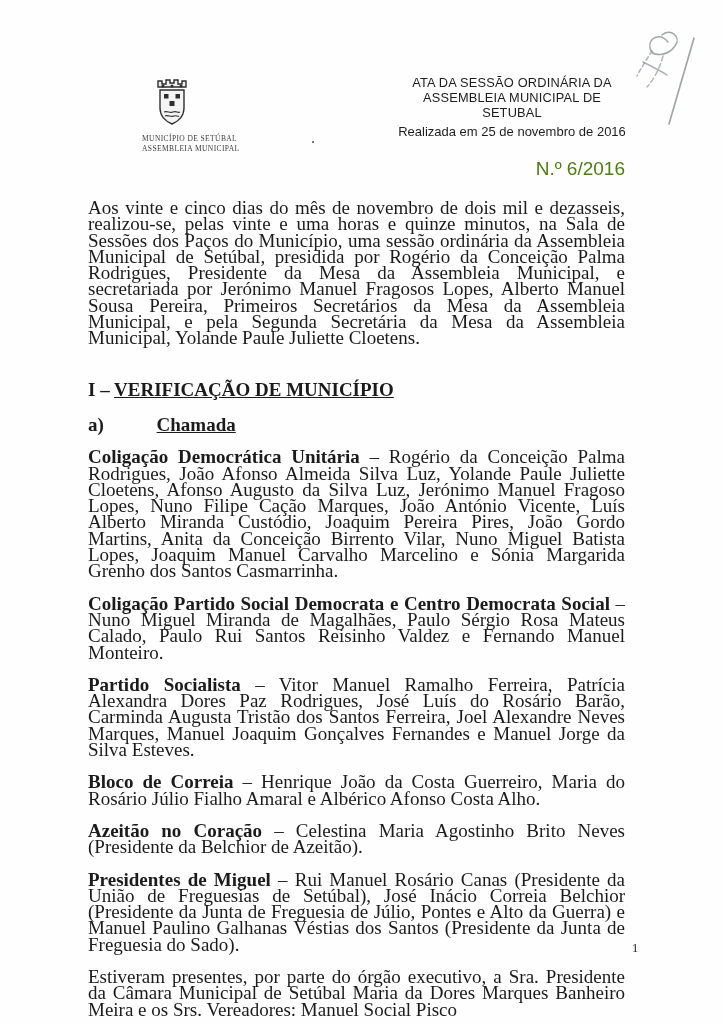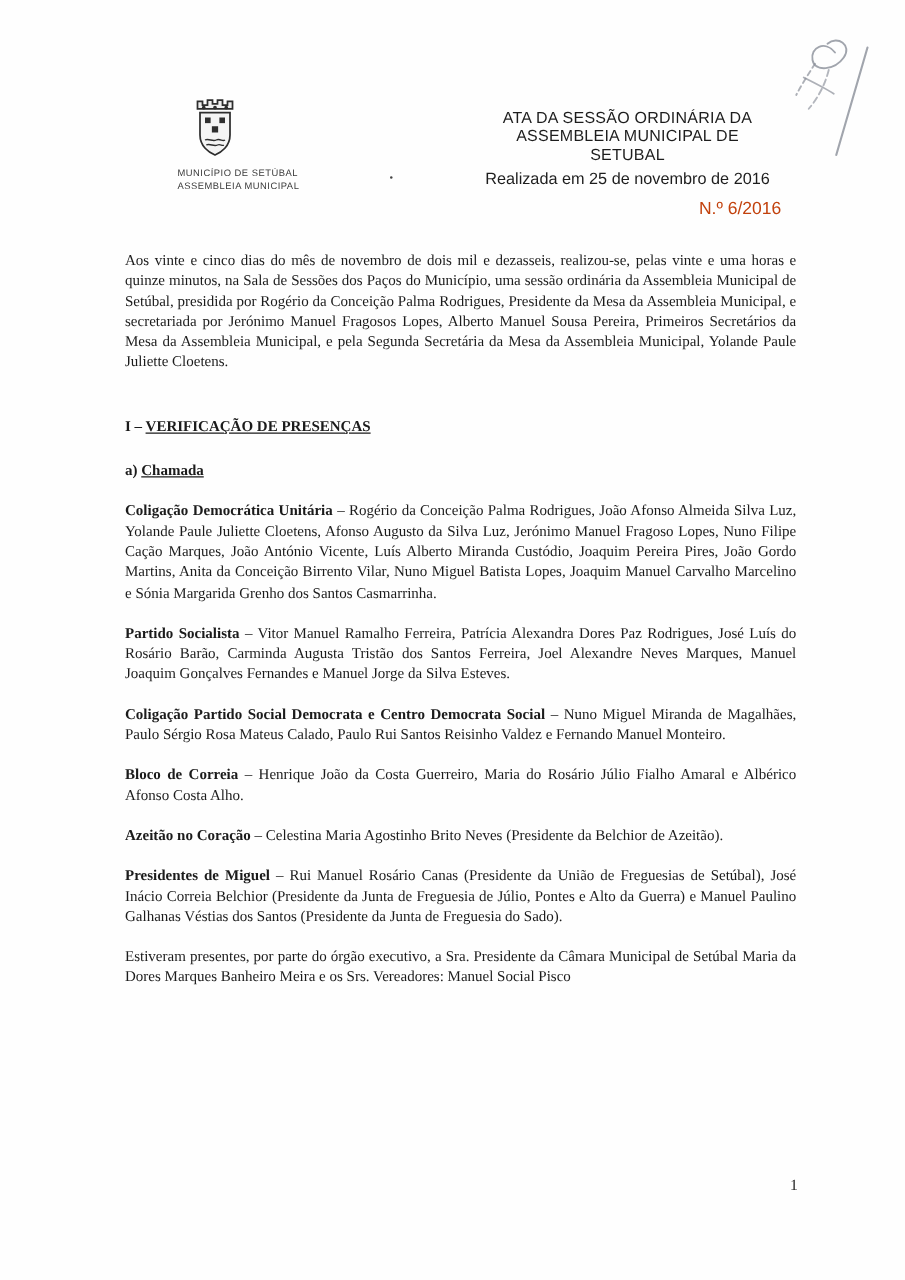--- a/index.html
+++ b/index.html
@@ -17,58 +17,57 @@
 
   
   .logo-block {
     position: absolute;
     left: 122px;
     top: 74px;
     width: 118px;
   }
   .crest { display: block; margin: 0 0 6px 28px; }
   .logo-caption {
-    font-family: Liberation Sans, sans-serif;
+    font-family: Liberation Serif, serif;
     font-size: 7.5px;
     letter-spacing: 0.4px;
     color: #3a3a3a;
     line-height: 10px;
     white-space: nowrap;
     padding-left: 20px;
   }
 
   .header-text {
     position: absolute;
-    left: 362px;
+    left: 372px;
     top: 76px;
     width: 280px;
     text-align: center;
     font-family: "Liberation Sans", sans-serif;
     color: #1d1d1d;
-    margin-top: 11px;
   }
   .header-title div {
     font-size: 12.8px;
     line-height: 14.8px;
     font-weight: 400;
     letter-spacing: 0.2px;
   }
   .header-date {
     margin-top: 4px;
     font-size: 13px;
     line-height: 15px;
     text-align: center;
   }
   .doc-number {
     position: absolute;
     right: 99px;
     top: 158px;
     font-family: "Liberation Sans", sans-serif;
-    font-size: 14px;
-    color: #c2410c;
+    font-size: 19px;
+    color: #4d7c0f;
   }
 
   .handwritten {
     position: absolute;
     left: 612px;
     top: 18px;
   }
 
   .scan-dot {
     position: absolute;
@@ -76,41 +75,41 @@
     top: 141px;
     width: 2px;
     height: 2px;
     background: #444;
     border-radius: 50%;
   }
 
   
   .doc-body {
     position: absolute;
-    left: 100px;
+    left: 88px;
     top: 196px;
     width: 537px;
-    font-size: 12px;
+    font-size: 19px;
     line-height: 16.3px;
     text-align: justify;
   }
   .doc-body p { margin-top: 16px; }
   .doc-body p.first { margin-top: 4px; }
   .section-heading {
     margin-top: 35px;
     font-weight: bold;
     text-align: left;
   }
   .section-heading .ul { text-decoration: underline; }
   .sub-heading {
     margin-top: 19px;
     font-weight: bold;
     text-align: left;
   }
-  .sub-heading .ul { text-decoration: underline; }
+  .sub-heading .ul { text-decoration: underline; margin-left: 48px; }
   .after-heading { margin-top: 14px; }
   .b { font-weight: bold; margin-top: 24px; }
 
   .page-number {
     position: absolute;
     left: 632px;
     top: 941px;
     font-family: "Liberation Serif", serif;
     font-size: 12.5px;
     color: #222;
@@ -164,30 +163,30 @@
       <path d="M82 20 L57 106" stroke-width="1.7" opacity="0.8"></path>
     </g>
   </svg>
 
   <div class="scan-dot"></div>
 
   <div class="doc-body">
 
     <p class="first">Aos vinte e cinco dias do mês de novembro de dois mil e dezasseis, realizou-se, pelas vinte e uma horas e quinze minutos, na Sala de Sessões dos Paços do Município, uma sessão ordinária da Assembleia Municipal de Setúbal, presidida por Rogério da Conceição Palma Rodrigues, Presidente da Mesa da Assembleia Municipal, e secretariada por Jerónimo Manuel Fragosos Lopes, Alberto Manuel Sousa Pereira, Primeiros Secretários da Mesa da Assembleia Municipal, e pela Segunda Secretária da Mesa da Assembleia Municipal, Yolande Paule Juliette Cloetens.</p>
 
-    <div class="section-heading"><span>I – </span><span class="ul">VERIFICAÇÃO DE PRESENÇAS</span></div>
+    <div class="section-heading"><span>I – </span><span class="ul">VERIFICAÇÃO DE MUNICÍPIO</span></div>
 
     <div class="sub-heading"><span>a) </span><span class="ul">Chamada</span></div>
 
 
     <p><span class="b">Coligação Democrática Unitária</span> <span>– Rogério da Conceição Palma Rodrigues, João Afonso Almeida Silva Luz, Yolande Paule Juliette Cloetens, Afonso Augusto da Silva Luz, Jerónimo Manuel Fragoso Lopes, Nuno Filipe Cação Marques, João António Vicente, Luís Alberto Miranda Custódio, Joaquim Pereira Pires, João Gordo Martins, Anita da Conceição Birrento Vilar, Nuno Miguel Batista Lopes, Joaquim Manuel Carvalho Marcelino e Sónia Margarida Grenho dos Santos Casmarrinha.</span></p>
 
+    <p><span class="b">Coligação Partido Social Democrata e Centro Democrata Social</span> <span>– Nuno Miguel Miranda de Magalhães, Paulo Sérgio Rosa Mateus Calado, Paulo Rui Santos Reisinho Valdez e Fernando Manuel Monteiro.</span></p>
+
     <p><span class="b">Partido Socialista</span> <span>– Vitor Manuel Ramalho Ferreira, Patrícia Alexandra Dores Paz Rodrigues, José Luís do Rosário Barão, Carminda Augusta Tristão dos Santos Ferreira, Joel Alexandre Neves Marques, Manuel Joaquim Gonçalves Fernandes e Manuel Jorge da Silva Esteves.</span></p>
-
-    <p><span class="b">Coligação Partido Social Democrata e Centro Democrata Social</span> <span>– Nuno Miguel Miranda de Magalhães, Paulo Sérgio Rosa Mateus Calado, Paulo Rui Santos Reisinho Valdez e Fernando Manuel Monteiro.</span></p>
 
     <p><span class="b">Bloco de Correia</span> <span>– Henrique João da Costa Guerreiro, Maria do Rosário Júlio Fialho Amaral e Albérico Afonso Costa Alho.</span></p>
 
     <p><span class="b">Azeitão no Coração</span> <span>– Celestina Maria Agostinho Brito Neves (Presidente da Belchior de Azeitão).</span></p>
 
     <p><span class="b">Presidentes de Miguel</span> <span>– Rui Manuel Rosário Canas (Presidente da União de Freguesias de Setúbal), José Inácio Correia Belchior (Presidente da Junta de Freguesia de Júlio, Pontes e Alto da Guerra) e Manuel Paulino Galhanas Véstias dos Santos (Presidente da Junta de Freguesia do Sado).</span></p>
 
     <p>Estiveram presentes, por parte do órgão executivo, a Sra. Presidente da Câmara Municipal de Setúbal Maria da Dores Marques Banheiro Meira e os Srs. Vereadores: Manuel Social Pisco</p>
 
   </div>

